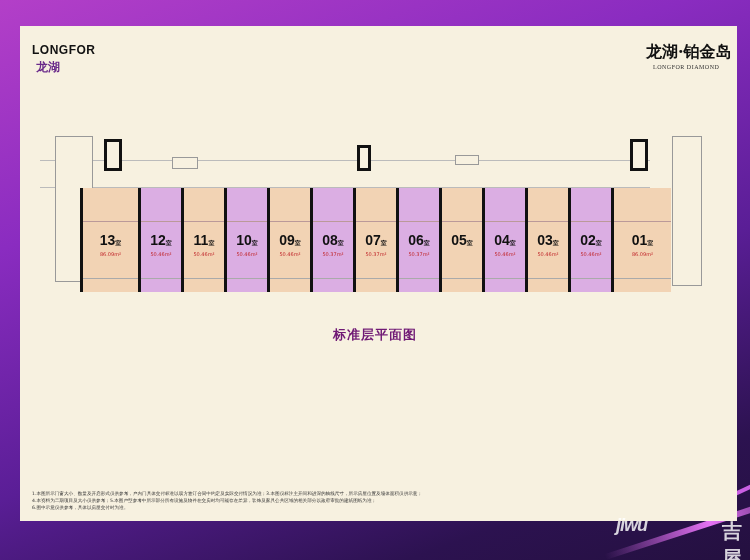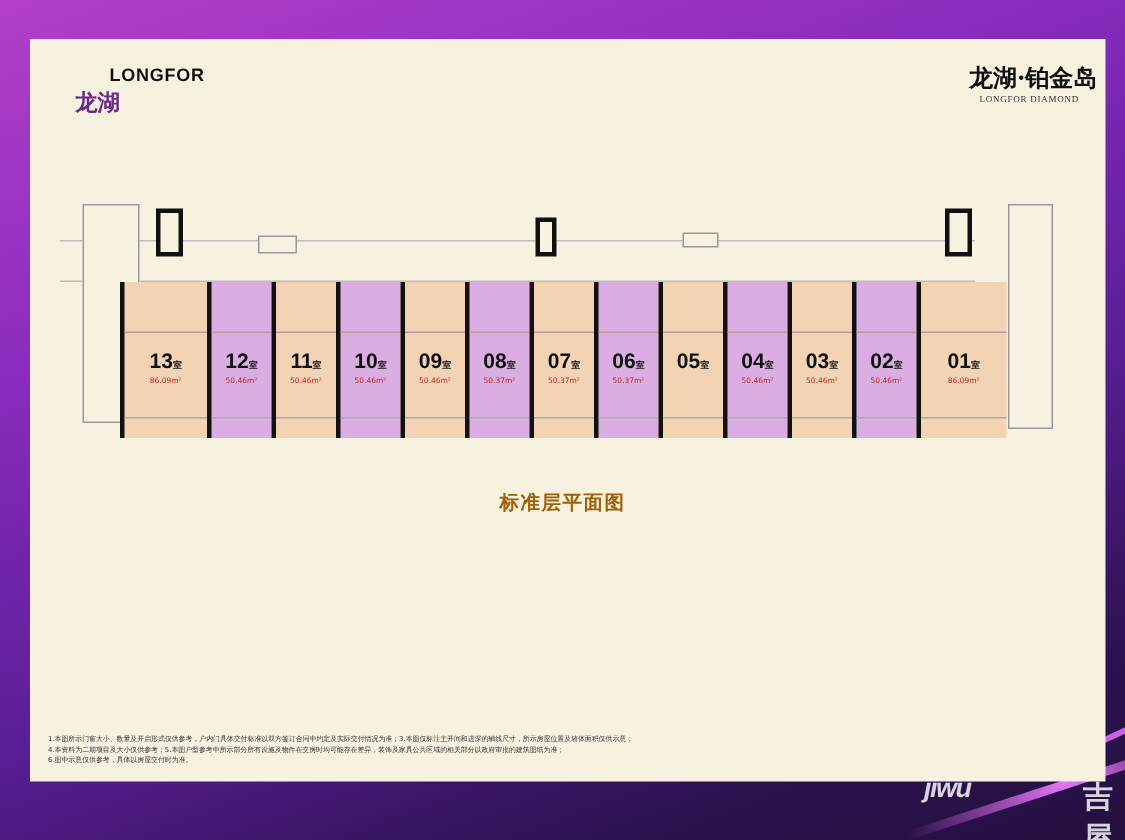--- a/index.html
+++ b/index.html
@@ -23,24 +23,24 @@
     position: absolute; left: 690px; top: 492px; width: 90px; height: 4px;
     background: rgba(230,110,255,0.85); transform: rotate(-25deg);
   }
   .sheet {
     position: absolute; left: 20px; top: 26px; width: 717px; height: 495px;
     background: #f7f1e0;
   }
   .logo-left {
     position: absolute; left: 32px; top: 43px;
     font-family: "Liberation Sans", sans-serif; font-weight: bold; font-size: 12px;
-    color: #111; letter-spacing: 0.5px; margin-left: 41px;
+    color: #111; letter-spacing: 0.5px;
   }
   .logo-left-sub {
-    position: absolute; left: 50px; top: 59px; font-size: 15px; color: #6a2a8a; font-weight: bold;
+    position: absolute; left: 36px; top: 59px; font-size: 12px; color: #6a2a8a; font-weight: bold;
   }
   .logo-right {
     position: absolute; left: 646px; top: 42px;
     font-family: "DejaVu Serif", serif; font-weight: bold; font-size: 16px; color: #111; text-align: center;
   }
   .logo-right-sub {
     position: absolute; left: 653px; top: 64px;
     font-family: "Liberation Serif", serif; font-size: 6px; color: #333; letter-spacing: 0.5px;
   }
   .corridor {
@@ -69,21 +69,21 @@
     position: absolute; left: 0; right: 0; top: 44px; text-align: center;
     font-family: "Liberation Sans", sans-serif; font-weight: bold; font-size: 14px; color: #111;
   }
   .unit .num small { font-size: 6px; font-weight: bold; }
   .unit .area {
     position: absolute; left: 0; right: 0; top: 63px; text-align: center;
     font-size: 5px; color: #c0262a;
   }
   .title {
     position: absolute; left: 0; width: 750px; top: 326px; text-align: center;
-    font-weight: bold; font-size: 13px; color: #a16207; letter-spacing: 1px;
+    font-weight: bold; font-size: 13px; color: #701a75; letter-spacing: 1px;
   }
   .notes {
     position: absolute; left: 32px; top: 490px; width: 660px;
     font-size: 4.6px; color: #333; line-height: 7px;
   }
   .watermark {
     position: absolute; left: 616px; top: 515px;
     font-family: "Liberation Sans", sans-serif; font-weight: bold; font-style: italic;
     font-size: 18px; color: rgba(255,255,255,0.82); letter-spacing: -1px;
   }

